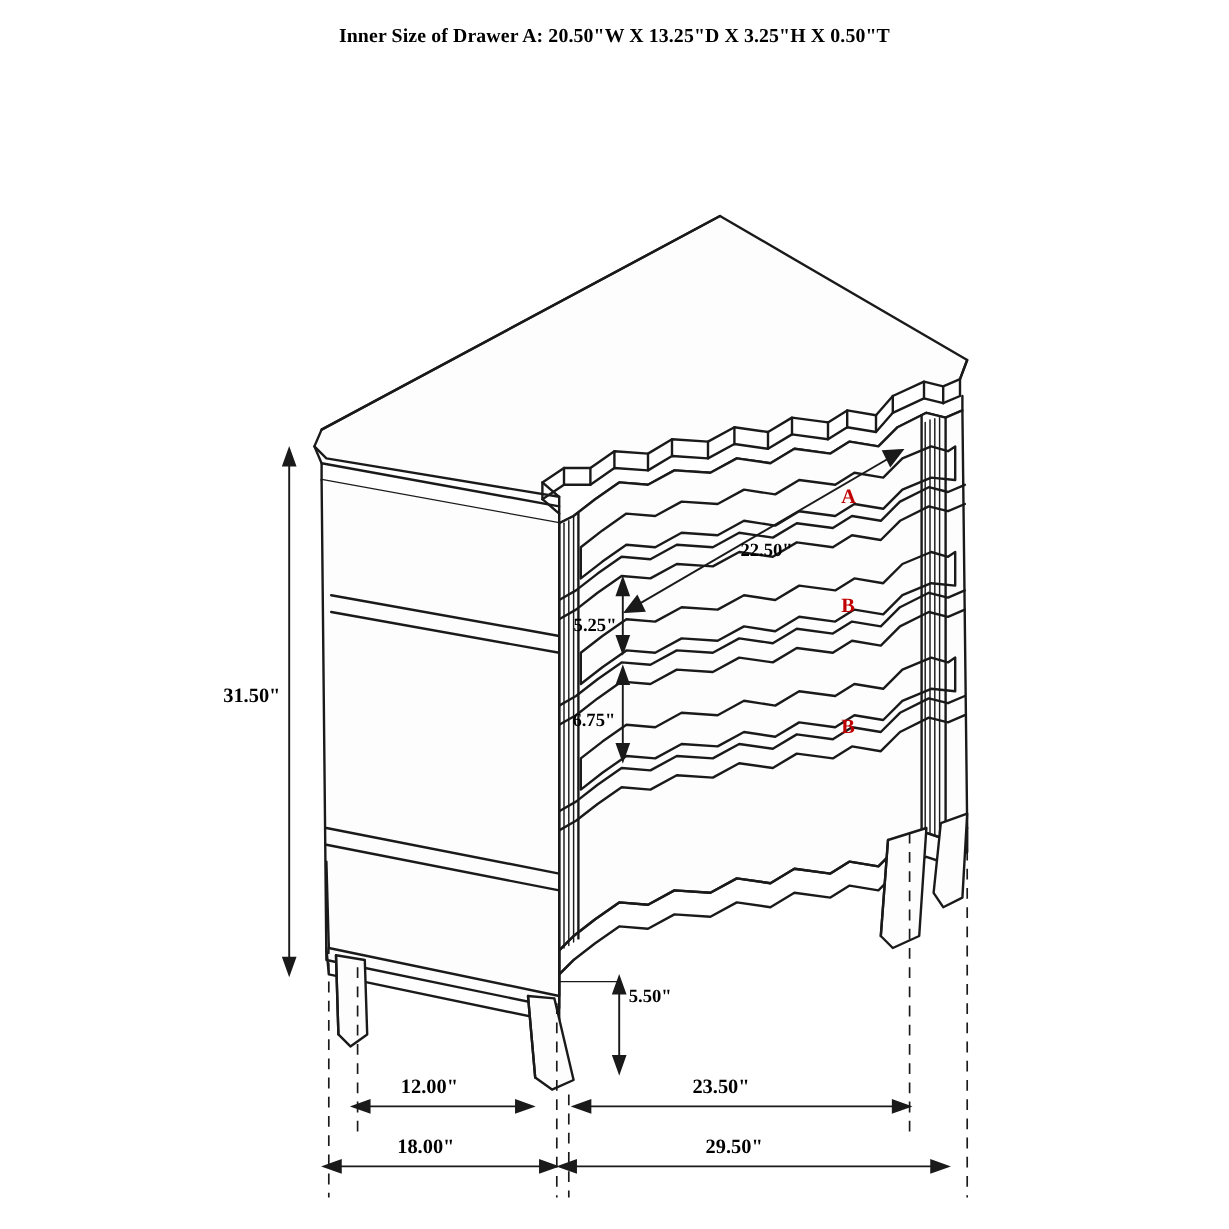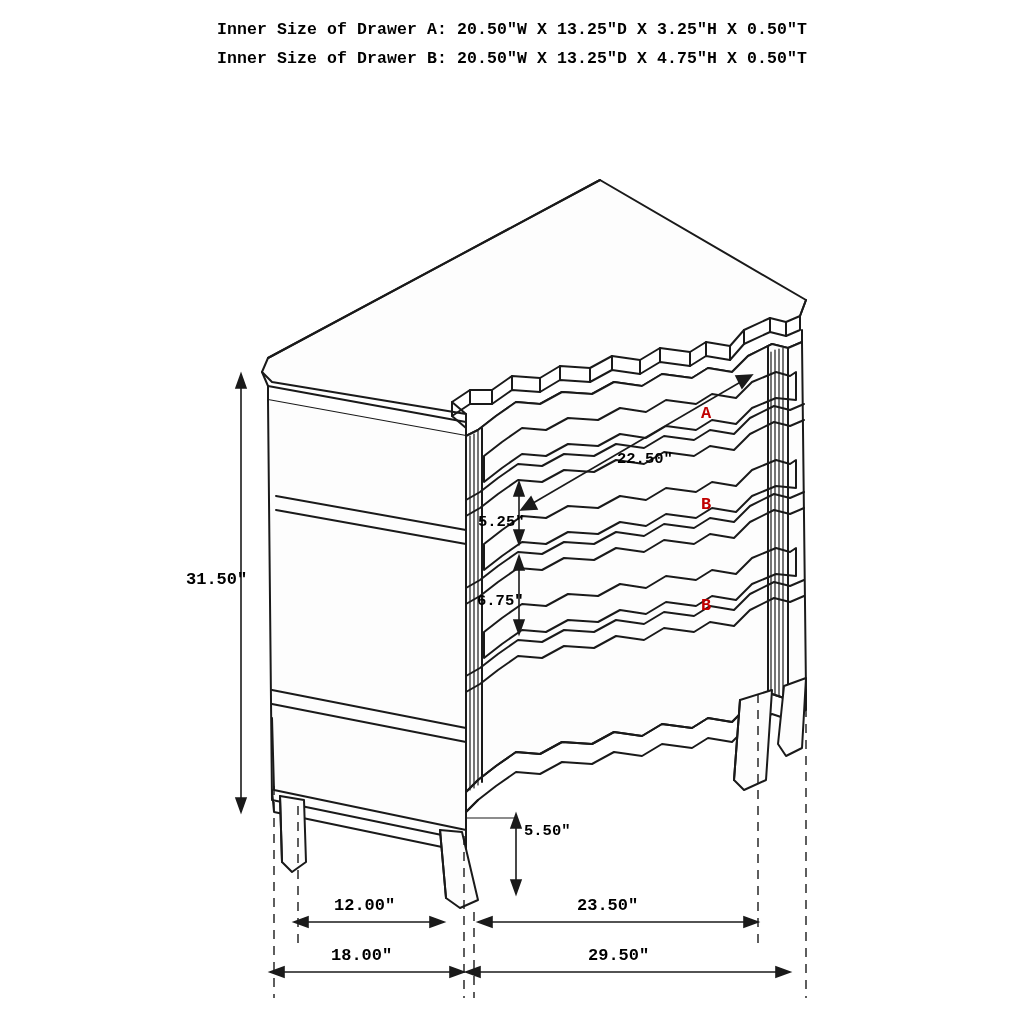--- a/index.html
+++ b/index.html
@@ -5,21 +5,21 @@
   html, body {
     margin: 0;
     padding: 0;
     background: #ffffff;
   }
   #page {
     position: relative;
     width: 1024px;
     height: 1024px;
     background: #ffffff;
-    font-family: Liberation Mono, monospace;
+    font-family: Liberation Serif, serif;
     overflow: hidden;
   }
   .hdr {
     position: absolute;
     left: 0;
     width: 1024px;
     text-align: center;
     font-weight: bold;
     font-size: 16.5px;
     color: #000;
@@ -47,21 +47,20 @@
     left: 0;
     top: 0;
   }
 </style>
 </head>
 <body>
 
 <div id="page">
 
   <div class="hdr" id="hdr1">Inner Size of Drawer  A: 20.50"W X 13.25"D X 3.25"H X 0.50"T</div>
-  <div class="hdr" id="hdr2">Inner Size of Drawer B: 20.50"W X 13.25"D X 4.75"H X 0.50"T</div>
 
   <svg id="art" width="1024" height="1024" viewBox="0 0 1024 1024">
     <g fill="none" stroke="#1a1a1a" stroke-width="2" stroke-linejoin="round" stroke-linecap="round">
 
       <path d="M600 180 L806 300 L800 316 L786 322 L770 318
                L744 330 L730 346 L706 342 L690 352
                L660 348 L640 360 L612 356 L590 368
                L560 366 L540 378 L512 376 L492 390
                L470 390 L452 402 L466 414
                L272 382 L262 372 L268 358 Z" fill="#fdfdfd"></path>

